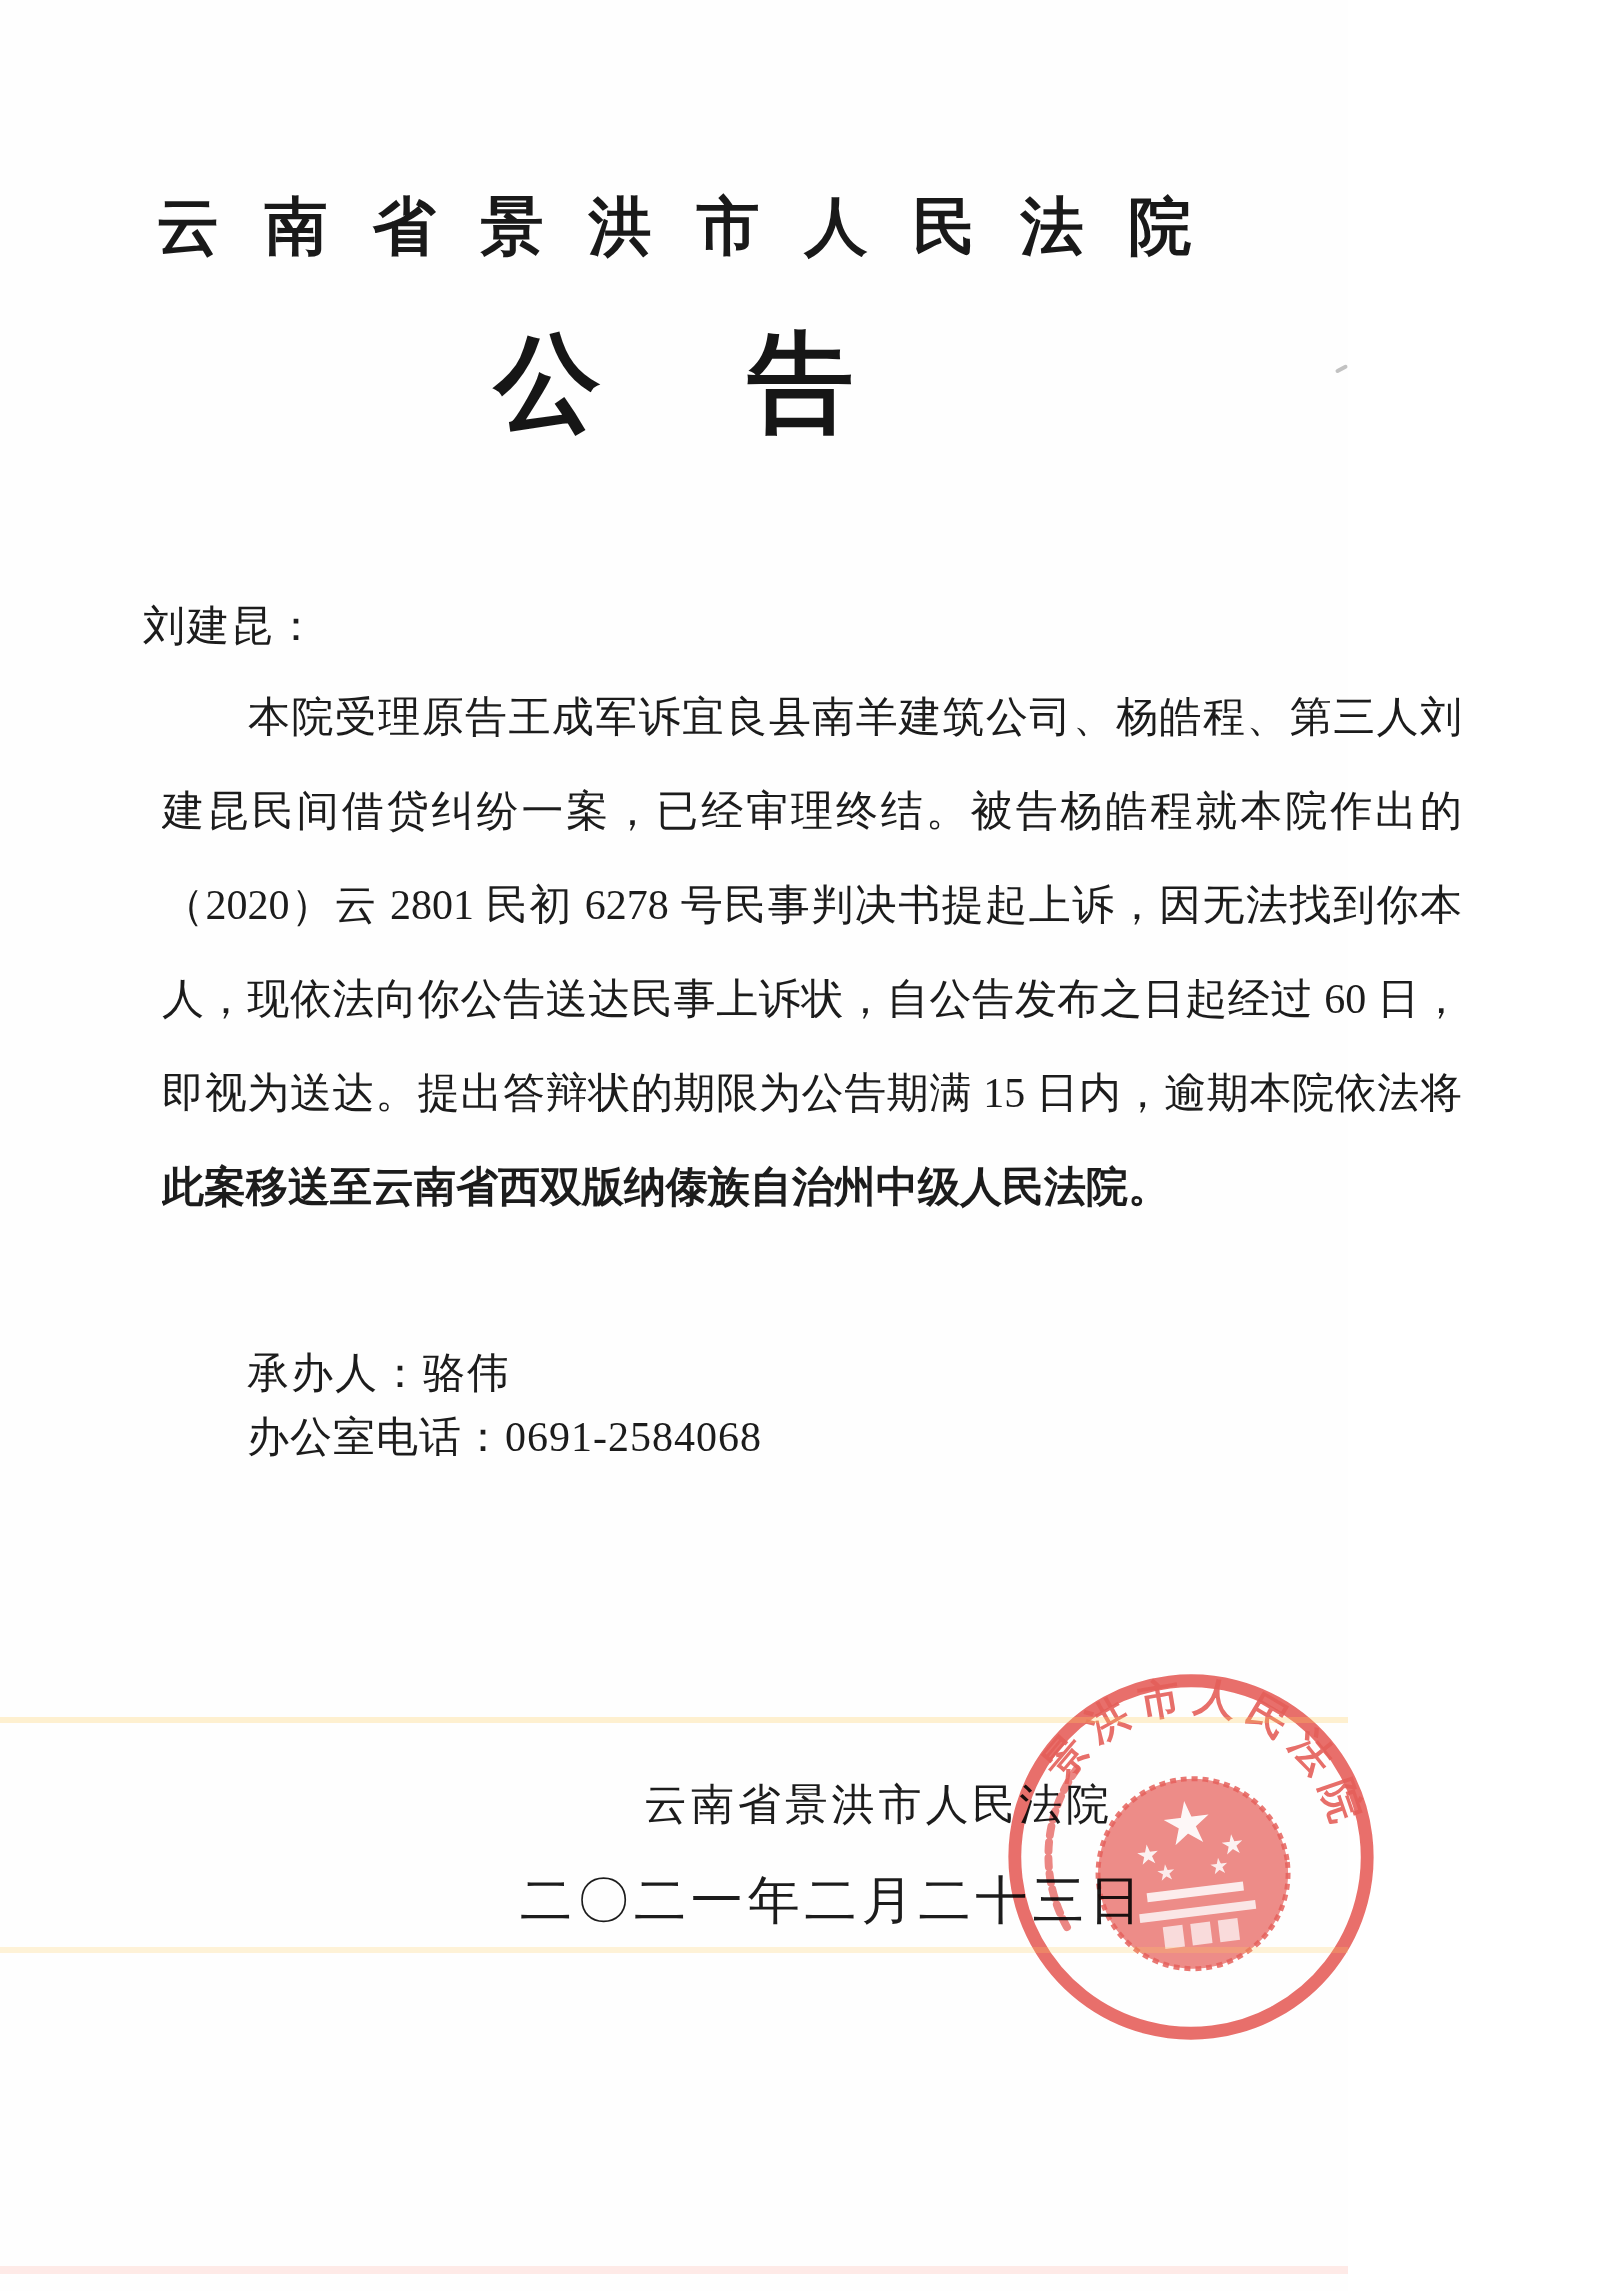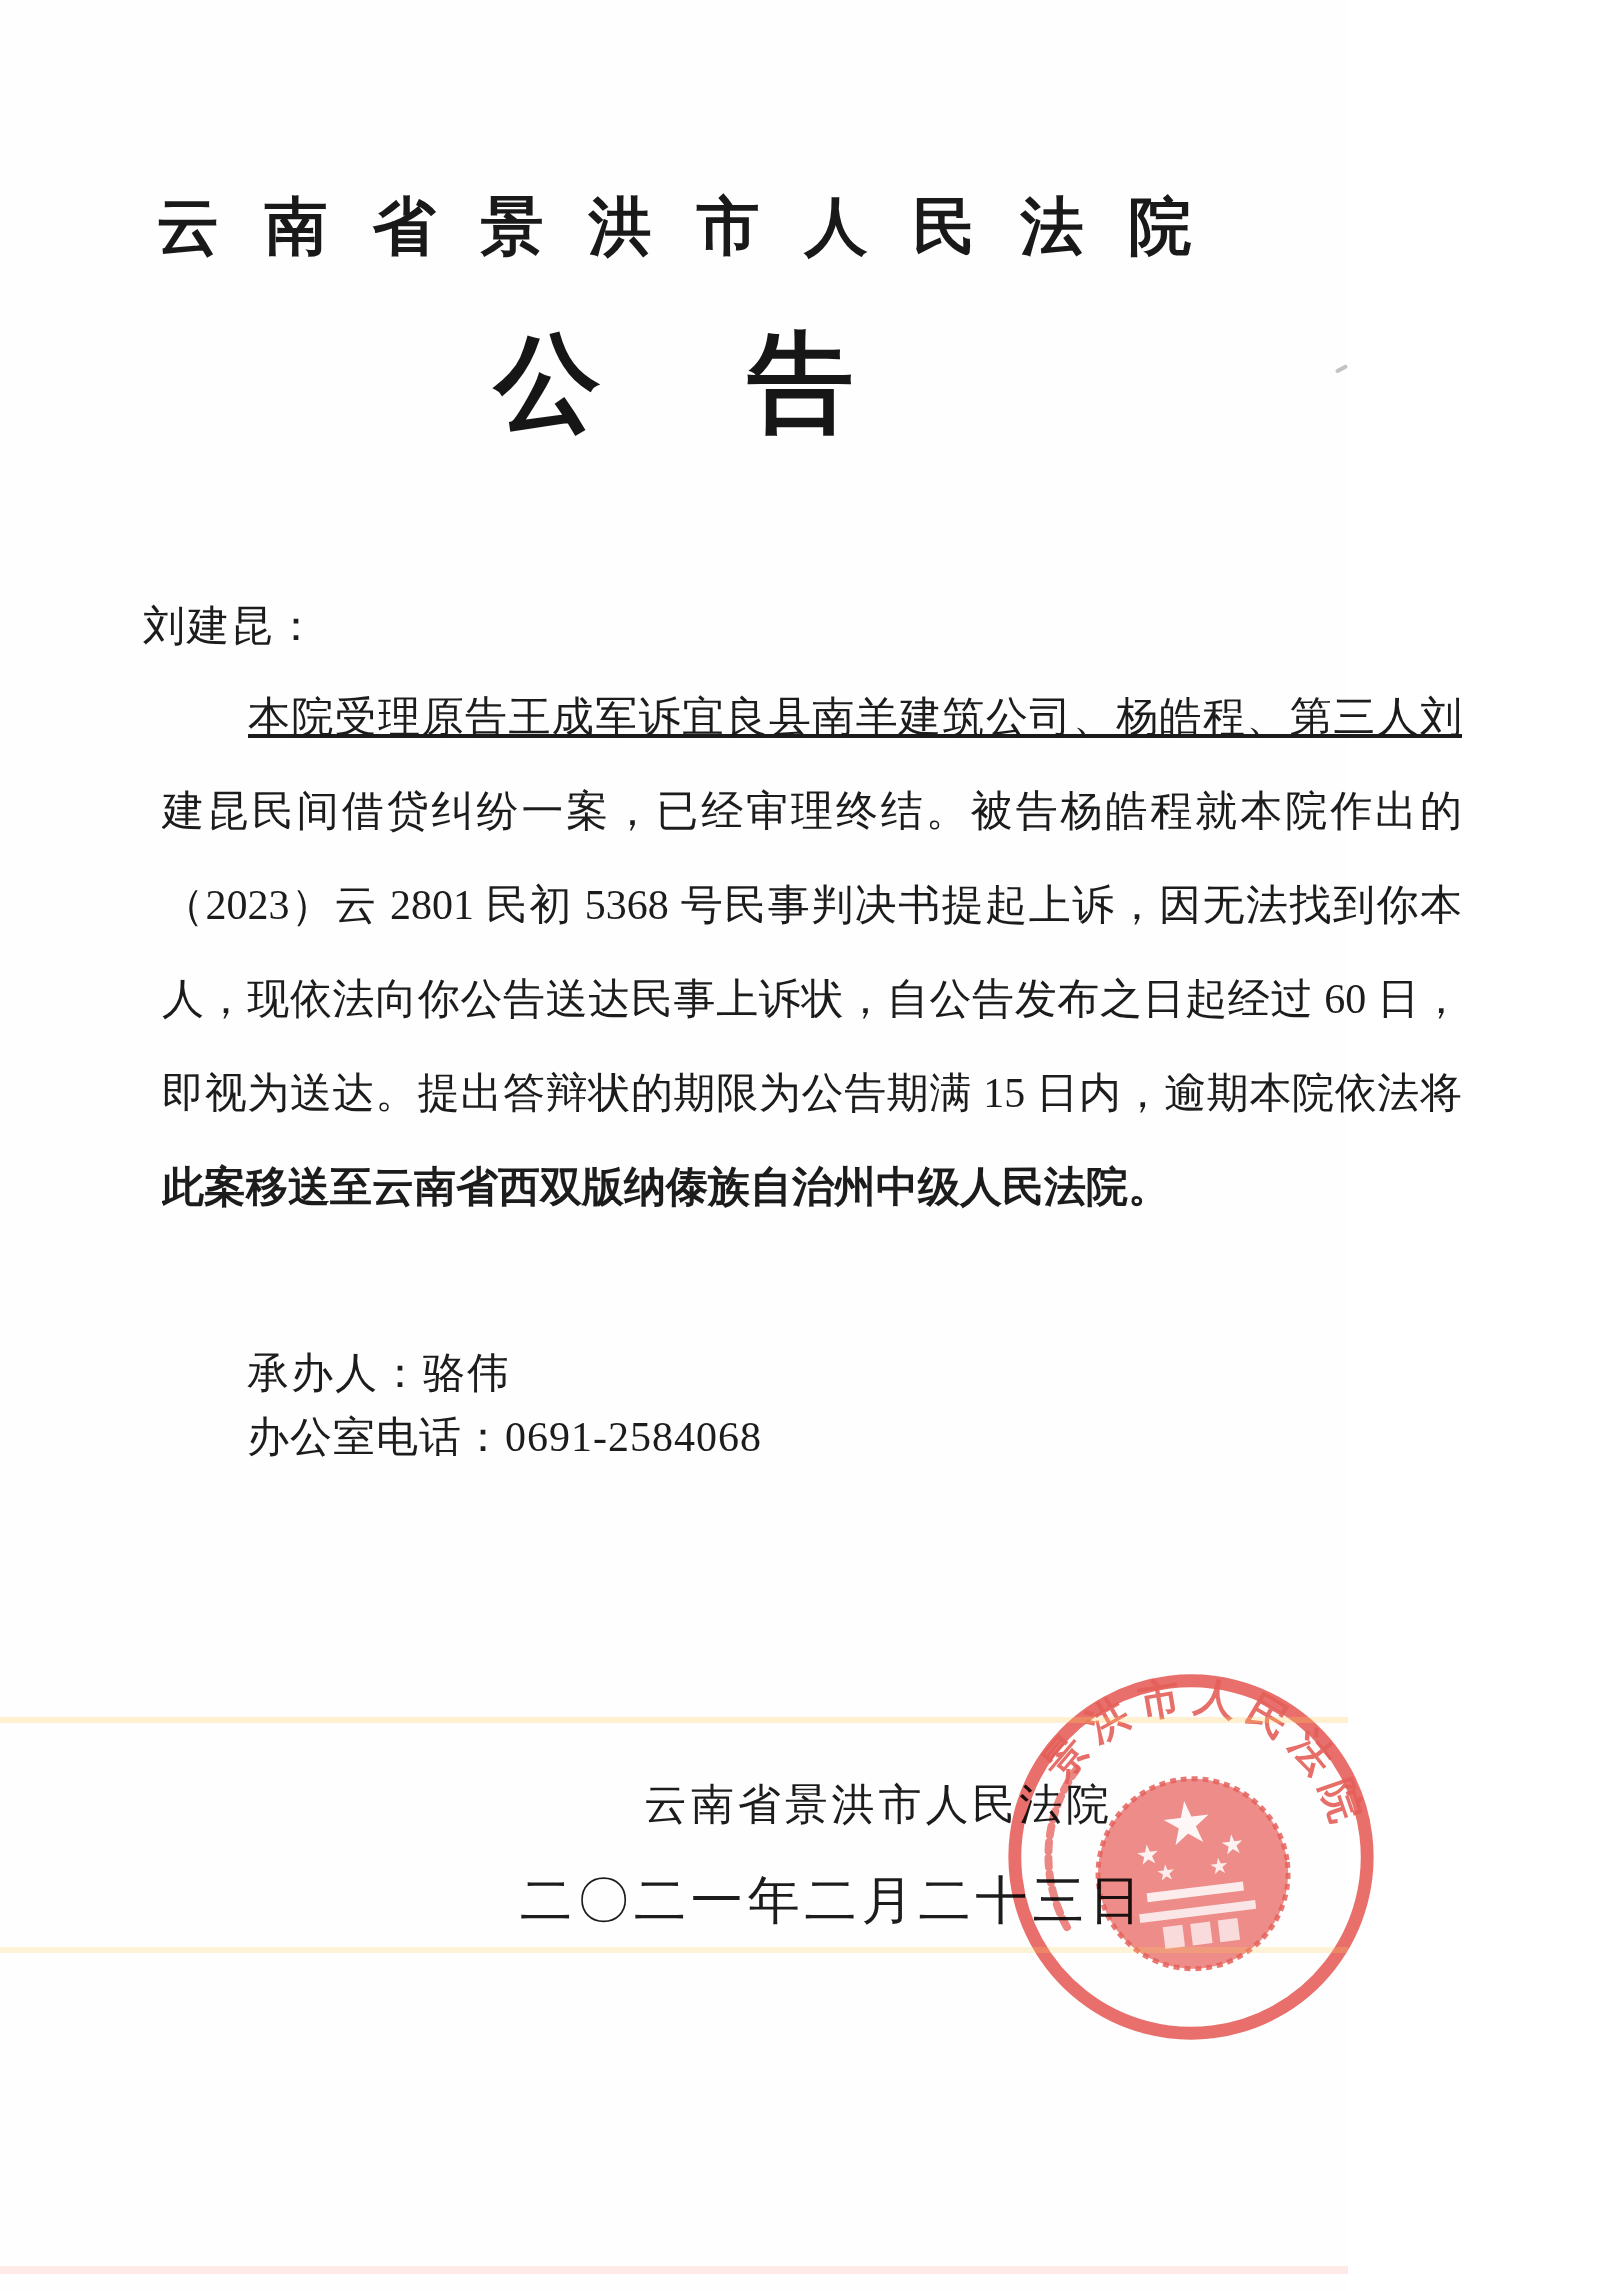--- a/index.html
+++ b/index.html
@@ -75,21 +75,21 @@
   }
   .body-line {
     height: 94px;
     line-height: 94px;
     font-size: 42px;
     text-align: justify;
     text-align-last: justify;
     text-justify: inter-character;
     overflow: hidden;
   }
-  .body-line.indent { text-indent: 86px; text-decoration: underline; }
+  .body-line.indent { text-indent: 86px; }
   .body-line.no-justify { text-align-last: auto; text-align: left; font-weight: bold; }
   
   .contact-handler {
     position: absolute;
     left: 247px;
     top: 1345px;
     font-size: 42px;
     letter-spacing: 2px;
   }
   .contact-phone {
@@ -142,21 +142,21 @@
 
   <div class="notice-title">公告</div>
 
   <div class="artifact-mark"></div>
 
   <div class="salutation">刘建昆：</div>
 
   <div class="body-block">
     <div class="body-line indent">本院受理原告王成军诉宜良县南羊建筑公司、杨皓程、第三人刘</div>
     <div class="body-line">建昆民间借贷纠纷一案，已经审理终结。被告杨皓程就本院作出的</div>
-    <div class="body-line">（2023）云 2801 民初 5368 号民事判决书提起上诉，因无法找到你本</div>
+    <div class="body-line">（2020）云 2801 民初 6278 号民事判决书提起上诉，因无法找到你本</div>
     <div class="body-line">人，现依法向你公告送达民事上诉状，自公告发布之日起经过 60 日，</div>
     <div class="body-line">即视为送达。提出答辩状的期限为公告期满 15 日内，逾期本院依法将</div>
     <div class="body-line no-justify">此案移送至云南省西双版纳傣族自治州中级人民法院。</div>
   </div>
 
   <div class="contact-handler">承办人：骆伟</div>
 
   <div class="contact-phone">办公室电话：0691-2584068</div>
 
   <div class="sign-court">云南省景洪市人民法院</div>

